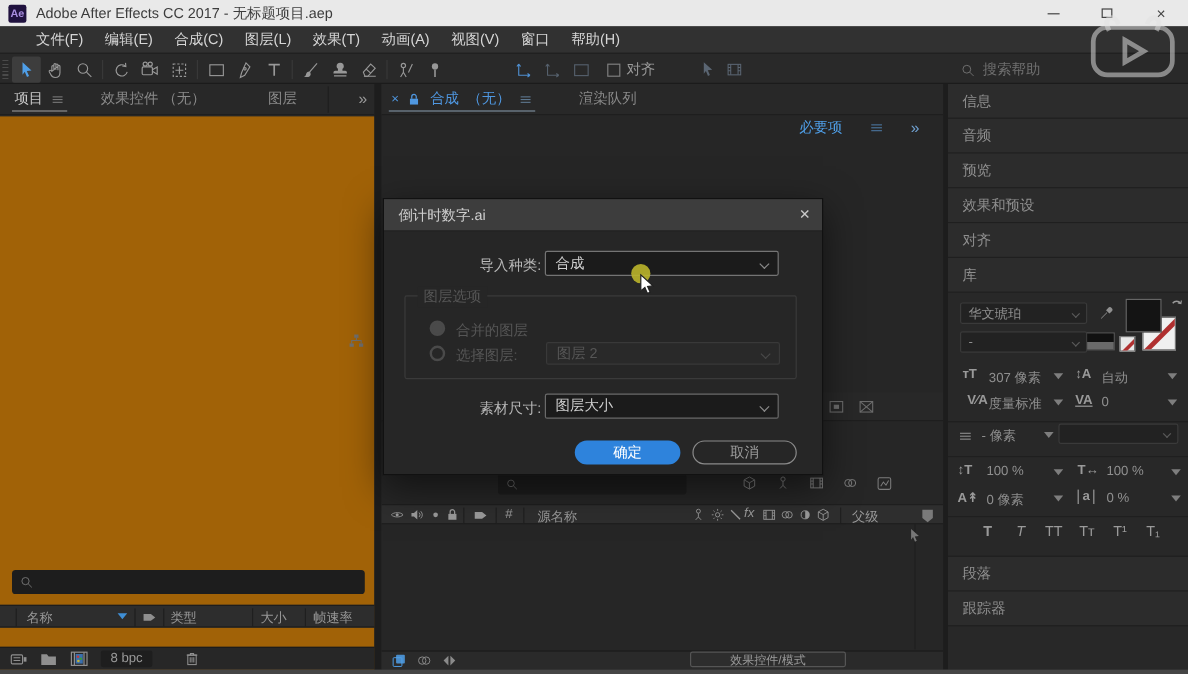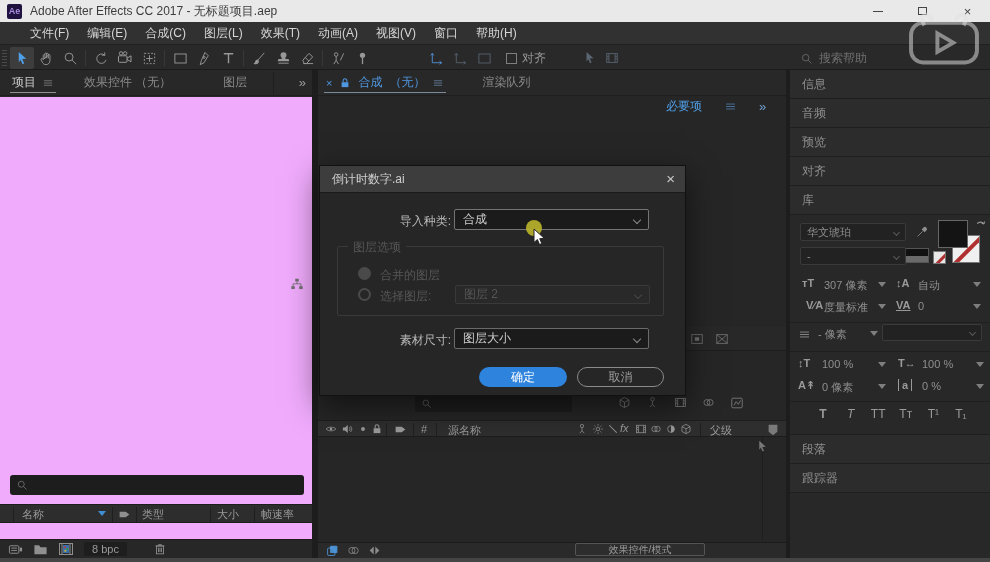--- a/index.html
+++ b/index.html
@@ -50,21 +50,21 @@
   .ptab { font-size:12px; color:#8a8a8a; padding:0 6px; height:26px; display:flex; align-items:center; gap:6px; position:relative; }
   .ptab.active { color:#c9c9c9; }
   .underline { position:absolute; left:4px; right:4px; bottom:3px; height:1px; background:#8f8f8f; }
   .chev-dd { width:7px; height:7px; border-right:1.4px solid #8a8a8a; border-bottom:1.4px solid #8a8a8a;
              transform:rotate(45deg); display:inline-block; }
   .tri-down { width:0; height:0; border-left:4px solid transparent; border-right:4px solid transparent;
               border-top:5px solid #8a8a8a; display:inline-block; }
 
   
   #left-panel { left:0; top:70px; width:312px; height:488px; }
-  #lp-content { position:absolute; top:27px; left:0; right:0; bottom:0; background:#f0abfc; }
+  #lp-content { position:absolute; top:27px; left:0; right:0; bottom:0; background:#a16207; }
   .searchbox { position:absolute; left:10px; top:378px; width:294px; height:20px; background:#1d1d1d;
                border:none; border-radius:3px; color:#bbb; padding-left:30px; font-size:11px; outline:none; }
   .lp-search-ic { position:absolute; left:16px; top:382px; color:#787878; }
   #lp-cols { position:absolute; left:0; top:407px; width:312px; height:19px; background:#2d2d2d;
              border-top:1px solid #1d1d1d; border-bottom:1px solid #1d1d1d; font-size:11px; color:#989898; }
   .colsep { position:absolute; top:2px; width:1px; height:15px; background:#1f1f1f; }
   #lp-bottom { position:absolute; left:0; bottom:0; width:312px; height:19px; background:#272727;
                border-top:1px solid #1c1c1c; display:flex; align-items:center; gap:10px; padding-left:8px; color:#8f8f8f; }
   .bpc { background:#1e1e1e; color:#9a9a9a; font-size:11px; padding:1px 8px; border-radius:2px; }
 
@@ -655,20 +655,23 @@
   <div class="rp-row">
       <span>信息</span>
     </div>
   <div class="rp-row">
       <span>音频</span>
     </div>
   <div class="rp-row">
       <span>预览</span>
     </div>
   <div class="rp-row">
+      <span>效果和预设</span>
+    </div>
+  <div class="rp-row">
       <span>对齐</span>
     </div>
   <div class="rp-row">
       <span>库</span>
     </div>
 
   <div id="char-body">
 
     <div class="cdrop" style="left:10px; top:8px; width:106px;">
       <span>华文琥珀</span>

